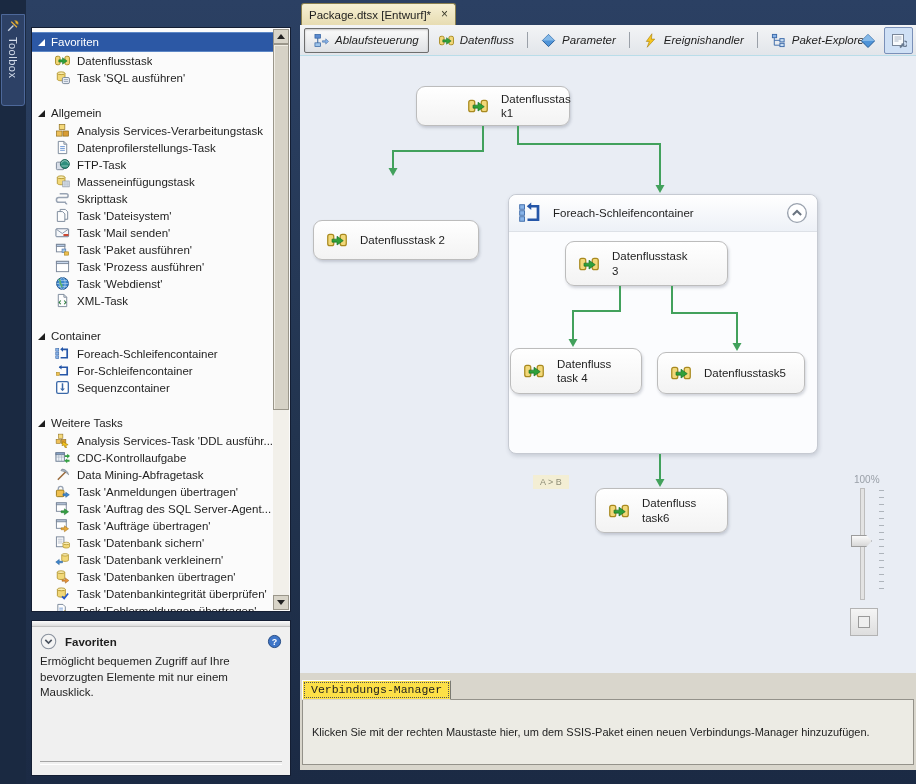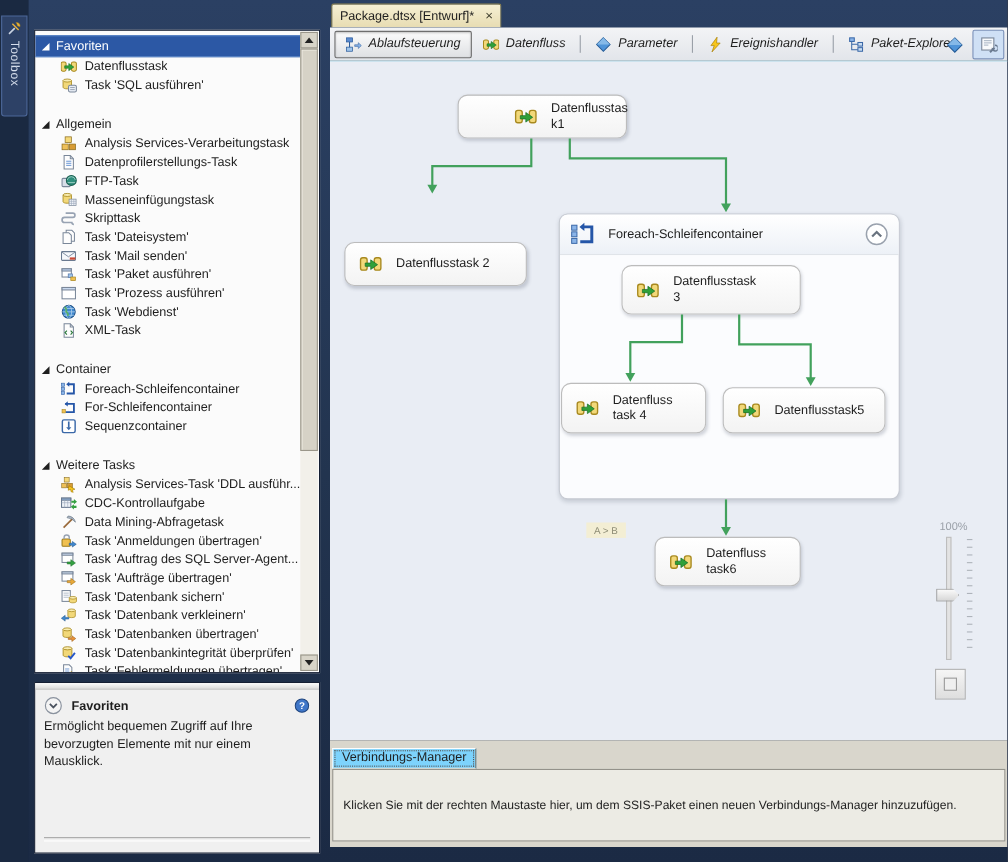--- a/index.html
+++ b/index.html
@@ -99,23 +99,23 @@
           border:1px solid #9c9c9c;box-sizing:border-box;
           clip-path:polygon(0 0,72% 0,100% 50%,72% 100%,0 100%);}
   .zticks{position:absolute;left:31px;top:2px;}
   .ztick{width:5px;height:1px;background:#aeb4bb;margin-bottom:6px;}
   .zfit{margin:8px 0 0 2px;width:26px;height:26px;background:linear-gradient(#f5f5f5,#dedede);
         border:1px solid #b3b3b3;display:flex;align-items:center;justify-content:center;}
   .zfit-in{width:10px;height:10px;border:1px solid #9a9a9a;background:#efefef;}
 
   
   .connarea{position:absolute;left:0;top:673px;width:616px;height:97px;background:#d9d6cc;}
-  .conn-tab{position:absolute;left:2px;top:7px;padding:2px 8px 3px 8px;background:#7dd3fc;
+  .conn-tab{position:absolute;left:2px;top:7px;padding:2px 8px 3px 8px;background:#fde047;
             border:1px solid;border-color:#fdfdfd #7a7a72 #d9d6cc #fdfdfd;font-size:11.5px;
-            outline:1px dotted #555;outline-offset:-3px;z-index:2;}
+            outline:1px dotted #555;outline-offset:-3px;z-index:2;font-family:Liberation Mono, monospace;}
   .conn-panel{position:absolute;left:2px;top:26px;right:2px;height:66px;background:#ecebe4;
               border:1px solid #94928a;box-sizing:border-box;display:flex;align-items:center;
               padding-left:9px;white-space:nowrap;overflow:hidden;font-size:11px;}
 </style>
 </head>
 <body>
 
 <svg width="0" height="0" style="position:absolute" aria-hidden="true">
 <defs>
 <symbol id="sym-dataflow" viewBox="0 0 16 16">

